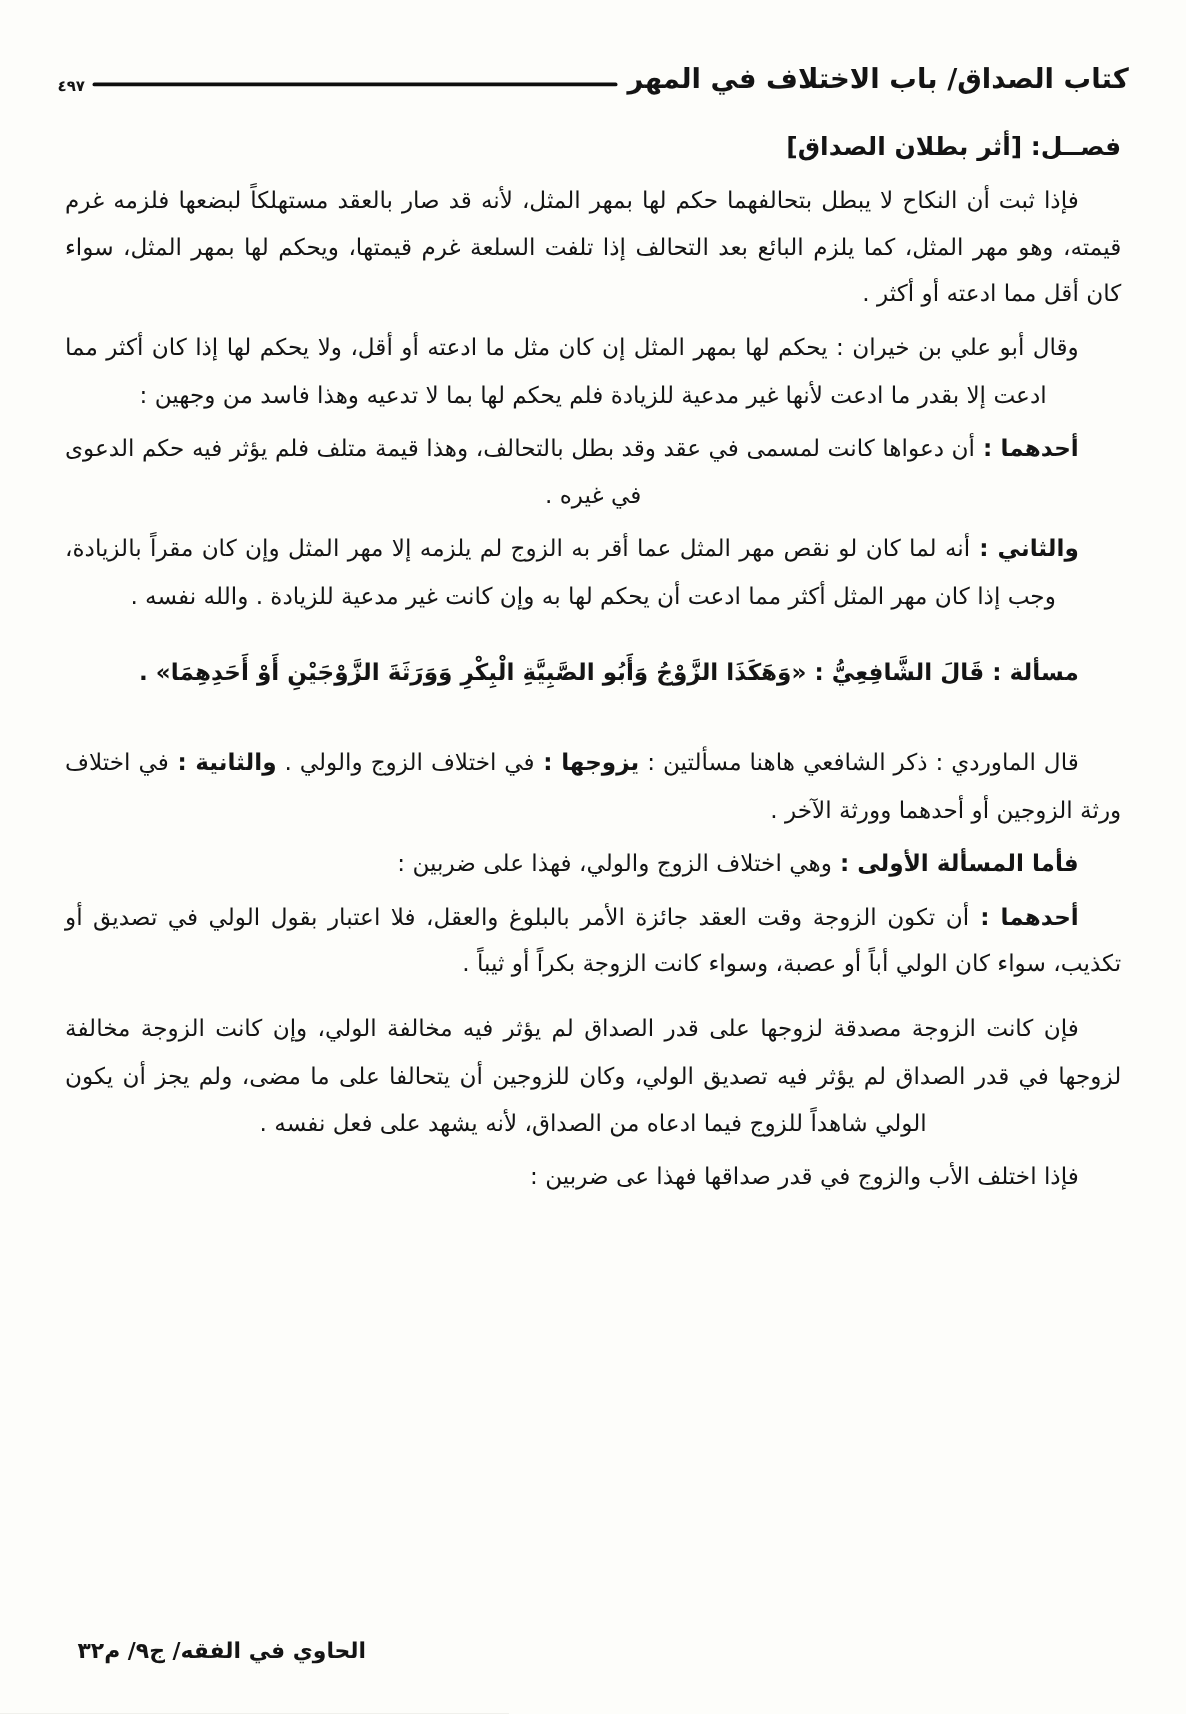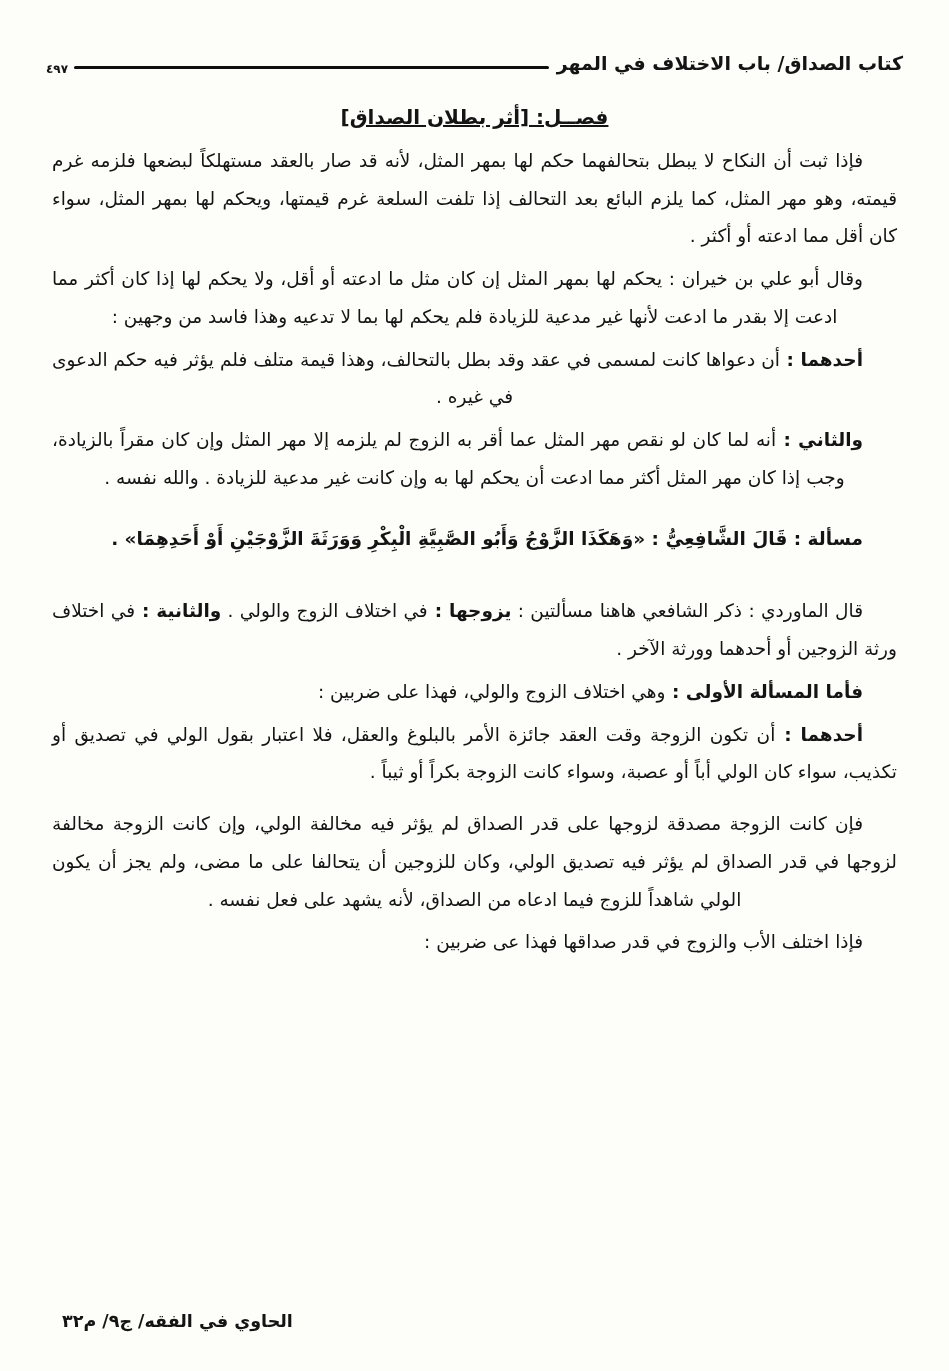--- a/index.html
+++ b/index.html
@@ -16,21 +16,21 @@
   }
   
   .page-header {
     direction: rtl;
     display: flex;
     align-items: center;
     padding: 50px 46px 0 46px;
   }
   .running-title {
     font-weight: bold;
-    font-size: 19px;
+    font-size: 22px;
     white-space: nowrap;
     letter-spacing: .2px;
   }
   .header-rule {
     flex: 1 1 auto;
     height: 3px;
     background: #0e0e0e;
     margin: 8px 8px 0 6px;
     border-radius: 2px;
   }
@@ -44,26 +44,25 @@
   }
   
   .content {
     direction: rtl;
     padding: 12px 52px 0 52px;
     font-size: 18.5px;
     line-height: 2.04;
     text-align: justify;
   }
   .section-heading {
-    text-align: center;
+    text-align: right;
     font-size: 20px;
     font-weight: bold;
     margin: 12px 0 8px 0;
     line-height: 1.7;
-    text-decoration: underline;
   }
   .para {
     text-indent: 34px;
     margin: 5px 0;
   }
   .para.last-center { text-align-last: center; }
   .lead { font-weight: bold; }
   .matn { font-weight: bold; }
   .matn-para { line-height: 2.15; }
   .gap-22 { margin-top: 22px; }

